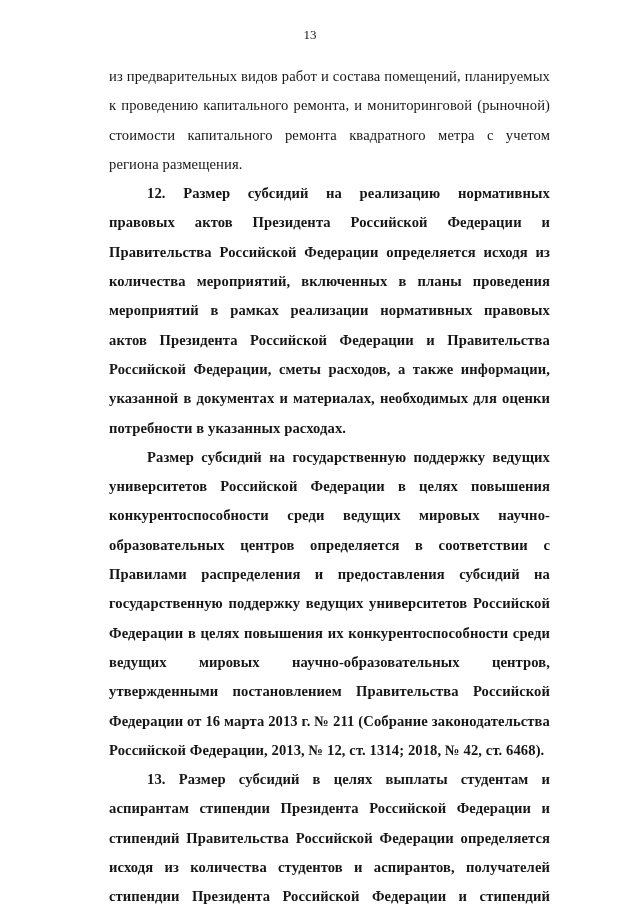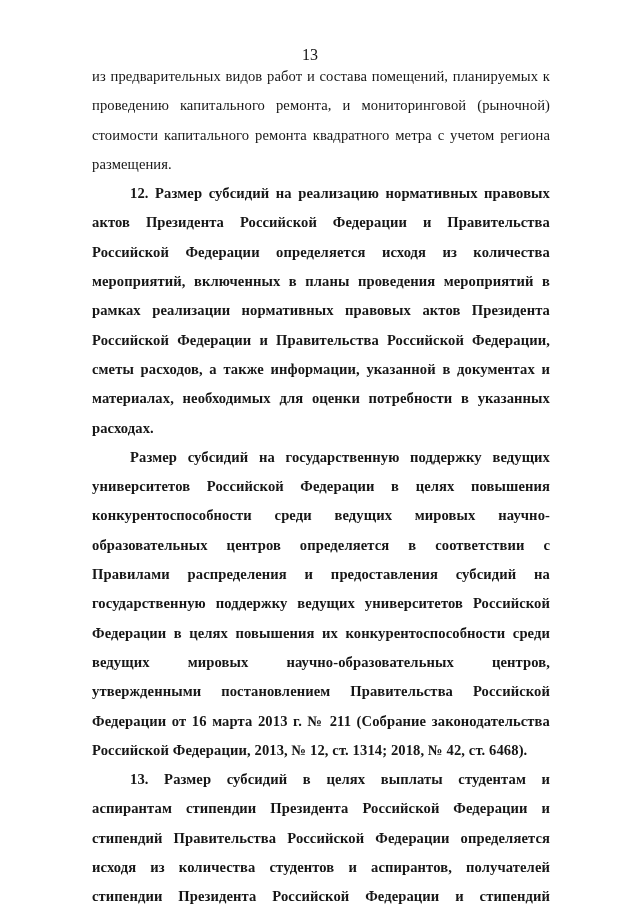--- a/index.html
+++ b/index.html
@@ -17,36 +17,36 @@
   .page {
     position: relative;
     width: 640px;
     height: 905px;
     box-sizing: border-box;
     padding: 0;
     background: #ffffff;
   }
   .page-number {
     position: absolute;
-    top: 46px;
+    top: 27px;
     left: 0;
     width: 620px;
     text-align: center;
-    font-size: 16px;
+    font-size: 13px;
     font-family: "Liberation Serif", serif;
     color: #141414;
   }
   .body-text {
     position: absolute;
     top: 62px;
     left: 92px;
     width: 458px;
   }
   p.para {
-    margin: 0 0 0 0;
+    margin: 0 0 0 17px;
     font-size: 14.6px;
     line-height: 29.3px;
     text-align: justify;
     text-justify: inter-word;
     color: #161616;
     letter-spacing: 0.1px;
   }
   p.indent {
     text-indent: 38px;
     font-weight: bold;

